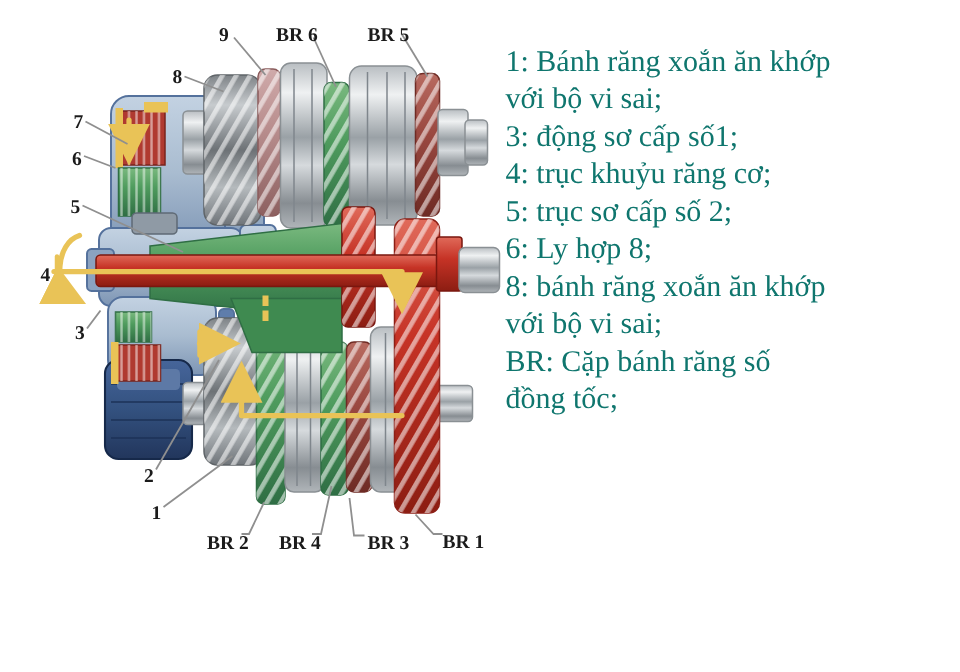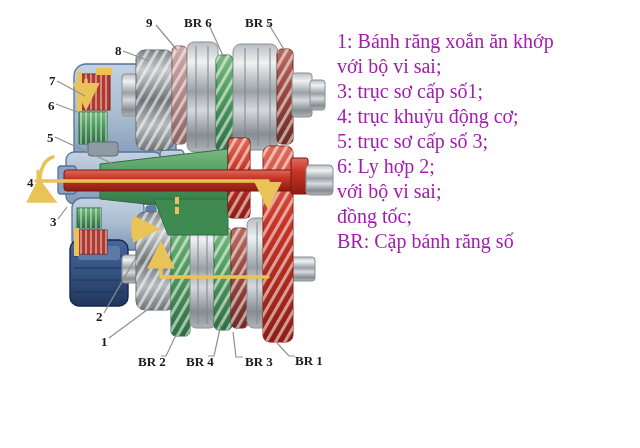--- a/index.html
+++ b/index.html
@@ -7,21 +7,21 @@
     width:640px;height:448px;position:relative;background:#ffffff;
     font-family:"Liberation Serif",serif;overflow:hidden;
   }
   svg.diagram{position:absolute;left:0;top:0;}
   text.plabel{
     font-family:"Liberation Serif",serif;
     font-weight:bold;font-size:13px;fill:#1b1b1b;
   }
   .legend{
     position:absolute;left:337px;top:29px;width:300px;
-    color:#a21caf;font-size:20px;line-height:25px;
+    color:#0f766e;font-size:20px;line-height:25px;
   }
   .legend div{white-space:nowrap;}
 </style>
 </head>
 <body>
 
 <svg class="diagram" width="640" height="448" viewBox="0 0 640 448">
   <defs>
     <linearGradient id="gSilver" x1="0" y1="0" x2="0" y2="1">
       <stop offset="0" stop-color="#b9bec2"></stop>
@@ -245,20 +245,21 @@
     <text class="plabel" x="138" y="366">BR 2</text>
     <text class="plabel" x="186" y="366">BR 4</text>
     <text class="plabel" x="245" y="366">BR 3</text>
     <text class="plabel" x="295" y="365">BR 1</text>
   </g>
 </svg>
 
 <div class="legend">
   <div>1: Bánh răng xoắn ăn khớp</div>
   <div>với bộ vi sai;</div>
-  <div>3: trục sơ cấp số1;</div>
-  <div>4: trục khuỷu động cơ;</div>
-  <div>5: trục sơ cấp số 3;</div>
-  <div>6: Ly hợp 2;</div>
+  <div>3: động sơ cấp số1;</div>
+  <div>4: trục khuỷu răng cơ;</div>
+  <div>5: trục sơ cấp số 2;</div>
+  <div>6: Ly hợp 8;</div>
+  <div>8: bánh răng xoắn ăn khớp</div>
   <div>với bộ vi sai;</div>
+  <div>BR: Cặp bánh răng số</div>
   <div>đồng tốc;</div>
-  <div>BR: Cặp bánh răng số</div>
 </div>
 
 </body></html>

